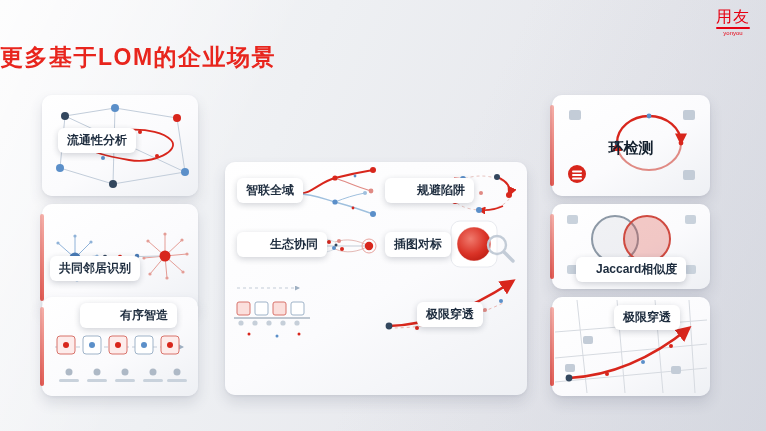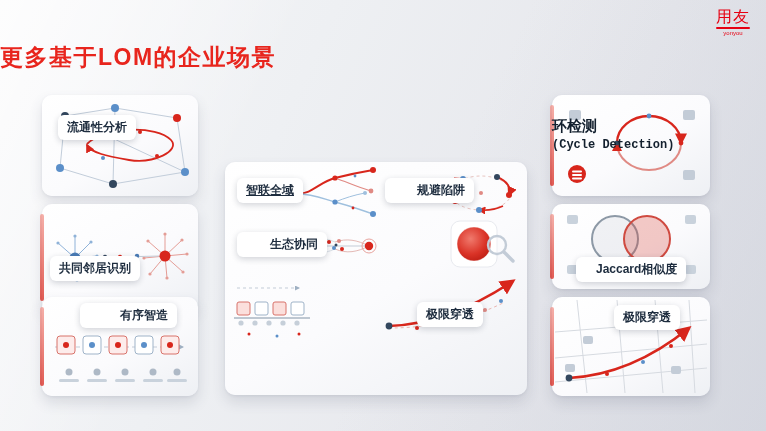--- a/index.html
+++ b/index.html
@@ -46,45 +46,45 @@
   
   #card-l1{ left:42px;  top:95px;  width:156px; height:101px; }
   #card-l2{ left:42px;  top:204px; width:156px; height:107px;  }
   #card-l3{ left:42px;  top:297px; width:156px; height:99px;  }
   #card-c { left:225px; top:162px; width:302px; height:233px; }
   #card-r1{ left:552px; top:95px;  width:158px; height:101px; }
   #card-r2{ left:552px; top:204px; width:158px; height:85px;  }
   #card-r3{ left:552px; top:297px; width:158px; height:99px;  }
 
   
-  #pill-l1{ left:16px; top:20px; }
+  #pill-l1{ left:16px; top:33px; }
   #pill-l2{ left:8px;  top:52px; }
   #pill-l3{ left:38px; top:6px;padding-left:40px;  }
-  #pill-c1{ left:12px;  top:16px;text-decoration:underline;  }
+  #pill-c1{ left:12px;  top:16px;  }
   #pill-c2{ left:160px; top:16px;padding-left:32px;  }
   #pill-c3{ left:12px;  top:70px;padding-left:33px;  }
   #pill-c4{ left:160px; top:70px;  }
   #pill-c5{ left:78px;  top:140px; }
   #pill-c6{ left:192px; top:140px; }
   #pill-r2{ left:24px; top:53px;padding-left:20px; }
   #pill-r3{ left:62px; top:8px;  }
 
   
   .sub-gfx{ position:absolute; z-index:2; }
   #gfx-branch  { left:68px;  top:2px;   width:86px;  height:58px; }
   #gfx-cycle   { left:214px; top:3px;   width:84px;  height:56px; }
   #gfx-eco     { left:66px;  top:60px;  width:86px;  height:48px; }
   #gfx-lens    { left:212px; top:56px;  width:84px;  height:54px; }
   #gfx-belt    { left:4px;   top:112px; width:86px;  height:68px; }
   #gfx-curve   { left:158px; top:106px; width:140px; height:72px; }
   .sub-gfx svg{ position:static; width:100%; height:100%; }
 
   
   .cycle-text{
-    position:absolute; z-index:3; left:0; right:0; top:24px; text-align:left; line-height:1.25;font-family:Liberation Mono, monospace;
+    position:absolute; z-index:3; left:0; right:0; top:44px; text-align:center; line-height:1.25;
   }
   .cycle-text .t1{ font-size:15px; font-weight:800; color:#13202e; }
   .cycle-text .t2{ font-size:12px; font-weight:800; color:#13202e; }
 </style>
 </head>
 <body>
 
 <div class="stage">
 
   <div class="page-title">更多基于LOM的企业场景</div>
@@ -210,20 +210,21 @@
       </g>
     </svg>
     <div class="pill" id="pill-l3">有序智造</div>
   </div>
 
   <div class="card" id="card-c">
 
     <div class="pill" id="pill-c1">智联全域</div>
     <div class="pill" id="pill-c2">规避陷阱</div>
     <div class="pill" id="pill-c3">生态协同</div>
+    <div class="pill" id="pill-c4">插图对标</div>
     <div class="pill" id="pill-c6">极限穿透</div>
 
     <div class="sub-gfx" id="gfx-branch">
       <svg viewBox="0 0 86 58">
         <path d="M4 30 C 20 30 26 18 42 14 C 58 10 68 8 80 6" stroke="#d8261c" stroke-width="2" fill="none"></path>
         <path d="M4 30 C 20 30 28 34 42 38 C 58 42 68 46 80 50" stroke="#9fc0de" stroke-width="1.4" fill="none"></path>
         <path d="M42 14 C 54 18 64 23 78 27" stroke="#e08a84" stroke-width="1.2" fill="none"></path>
         <path d="M42 38 C 52 34 61 31 72 29" stroke="#9fc0de" stroke-width="1" fill="none"></path>
         <circle cx="4" cy="30" r="3.4" fill="#33475e"></circle>
         <circle cx="42" cy="14" r="2.6" fill="#d8261c"></circle>
@@ -354,21 +355,20 @@
       <circle cx="22" cy="76" r="9" fill="#d8261c"></circle>
       <rect x="17" y="72.5" width="10" height="2" rx="1" fill="#ffffff"></rect>
       <rect x="17" y="76" width="10" height="2" rx="1" fill="#ffffff"></rect>
       <rect x="17" y="79.5" width="10" height="2" rx="1" fill="#ffffff"></rect>
       <circle cx="94" cy="18" r="2.4" fill="#5b8fc9"></circle>
       <circle cx="126" cy="45" r="2.4" fill="#d8261c"></circle>
       <circle cx="62" cy="45" r="2.4" fill="#33475e"></circle>
     </svg>
     <div class="cycle-text">
       <div class="t1">环检测</div>
-      <div class="t2">(Cycle Detection)</div>
     </div>
   </div>
 
   <div class="card red-edge" id="card-r2">
     <svg viewBox="0 0 152 79">
       <g fill="#c9d2dc">
         <rect x="12" y="8" width="11" height="9" rx="2"></rect>
         <rect x="130" y="8" width="11" height="9" rx="2"></rect>
         <rect x="12" y="58" width="11" height="9" rx="2"></rect>
         <rect x="130" y="58" width="11" height="9" rx="2"></rect>

